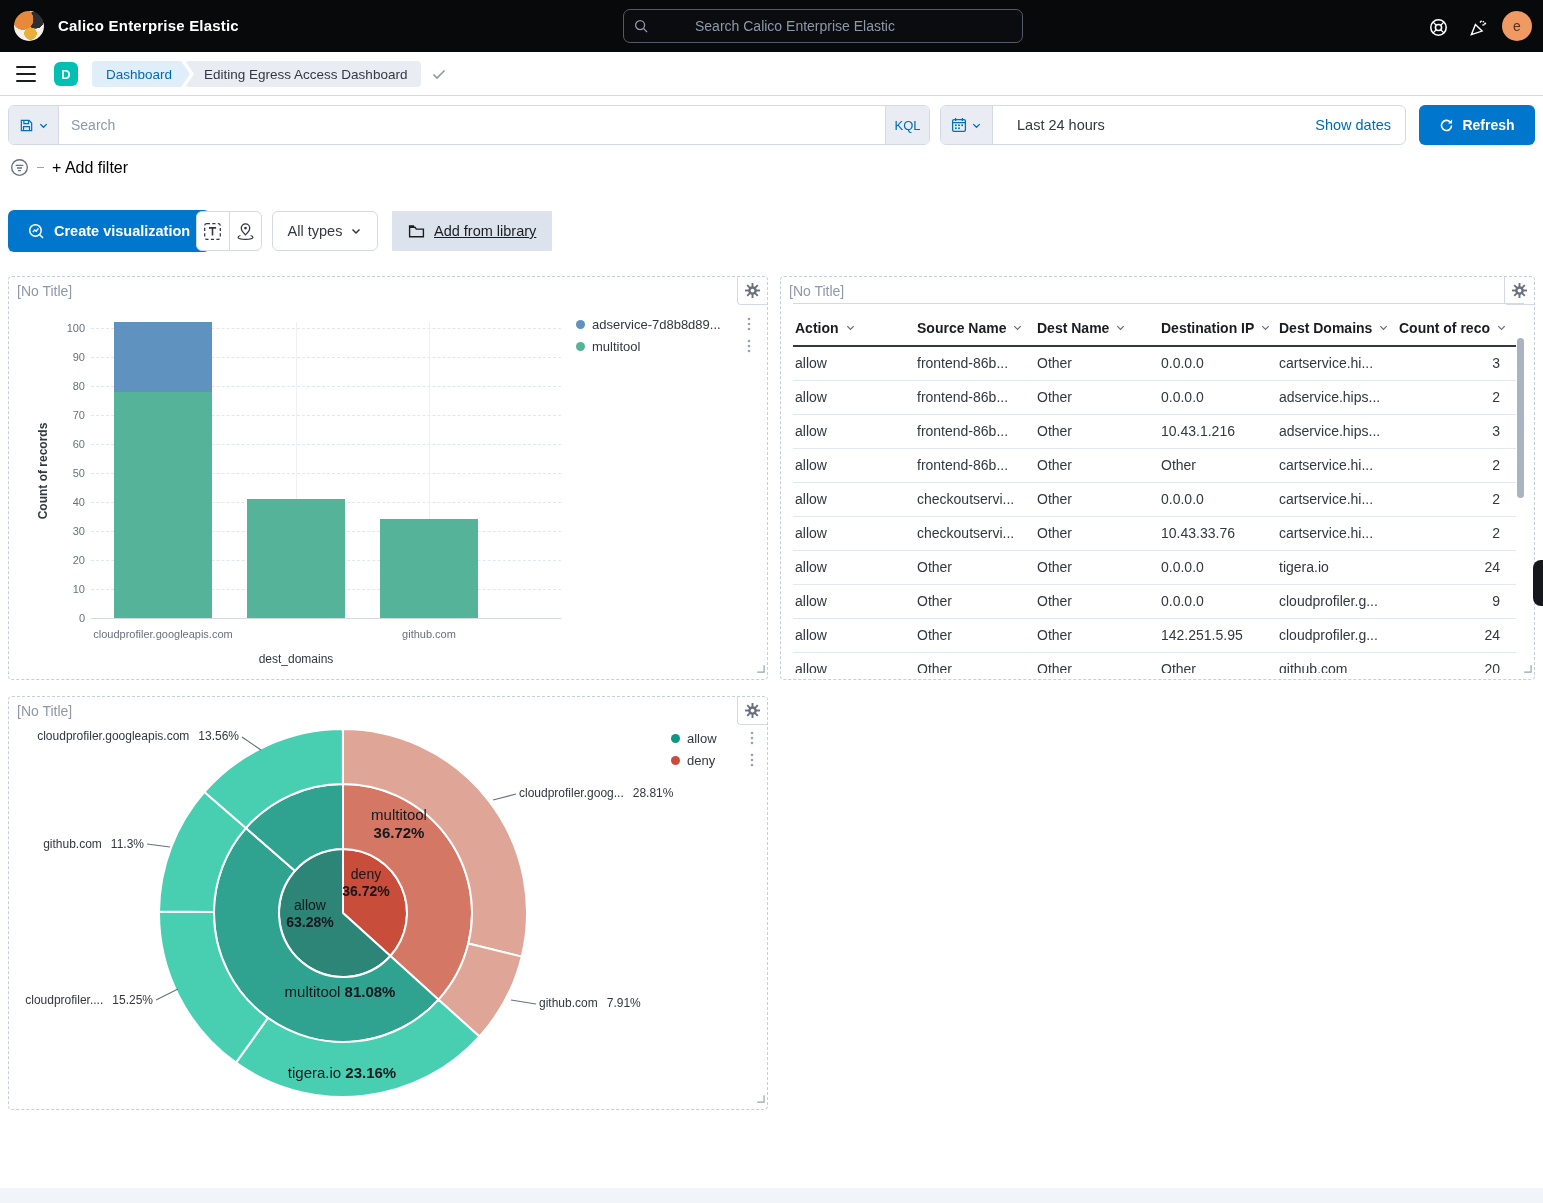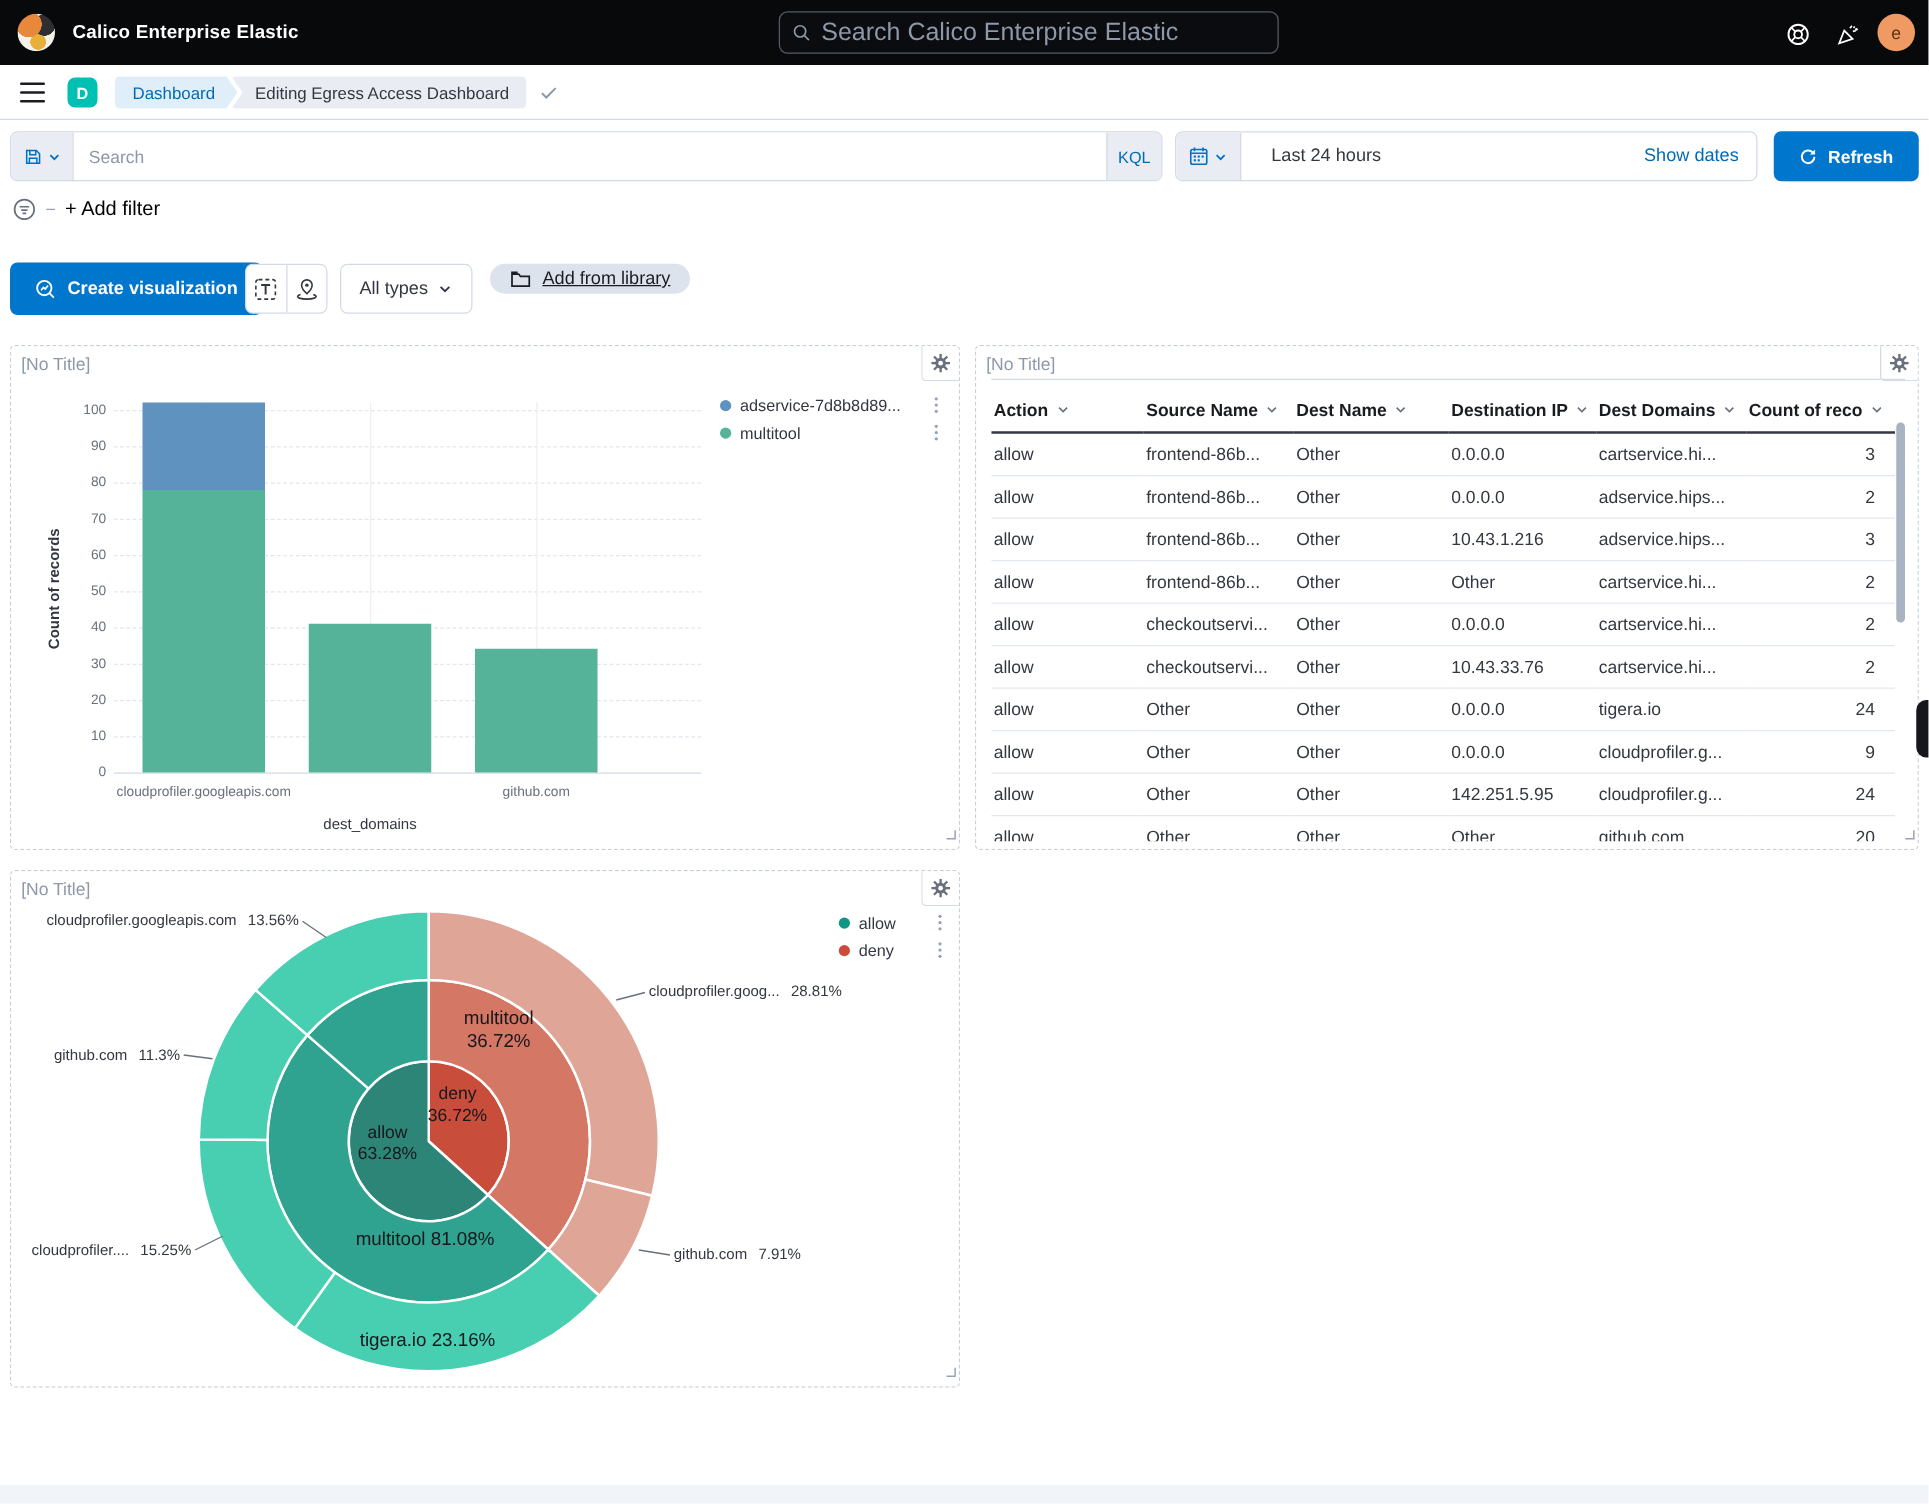--- a/index.html
+++ b/index.html
@@ -8,21 +8,21 @@
   #app { position:relative; width:1543px; height:1203px; background:#fff; overflow:hidden; }
 
   
   .top-header { position:absolute; left:0; top:0; width:1543px; height:52px; background:#08090b; display:flex; align-items:center; }
   .logo { position:absolute; left:14px; top:11px; width:30px; height:30px; border-radius:50%;
     background: radial-gradient(circle at 30% 28%, #e8883a 0 34%, rgba(0,0,0,0) 35%),
                 radial-gradient(circle at 72% 30%, #2f2f33 0 28%, rgba(0,0,0,0) 29%),
                 radial-gradient(circle at 55% 75%, #e8b03a 0 22%, rgba(0,0,0,0) 23%), #f4f1ea; }
   .app-title { position:absolute; left:58px; top:17px; color:#fff; font-size:15px; font-weight:700; letter-spacing:.2px; }
   .global-search { position:absolute; left:623px; top:9px; width:400px; height:34px; background:#0b0c10; border:1px solid #545a66; border-radius:7px; display:flex; align-items:center; padding:0 10px; }
-  .global-search input { flex:1; background:transparent; border:none; outline:none; color:#d3dae6; font-size:20px; font-family:inherit; }
+  .global-search input { flex:1; background:transparent; border:none; outline:none; color:#d3dae6; font-size:14px; font-family:inherit;margin-left:38px; }
   .global-search input::placeholder { color:#8e98a8; }
   .hdr-icon-btn { position:absolute; top:17px; width:20px; height:20px; display:grid; place-items:center; cursor:pointer; }
   .avatar { position:absolute; left:1502px; top:11px; width:30px; height:30px; border-radius:50%; background:#ef9a62; color:#5d3214; font-size:14px; display:grid; place-items:center; }
 
   
   .nav-bar { position:absolute; left:0; top:52px; width:1543px; height:44px; background:#fff; border-bottom:1px solid #d3dae6; }
   .hamburger { position:absolute; left:16px; top:14px; width:20px; height:16px; display:flex; flex-direction:column; justify-content:space-between; cursor:pointer; }
   .hamburger span { display:block; height:2px; background:#1a1c21; border-radius:1px; }
   .app-badge { position:absolute; left:54px; top:10px; width:24px; height:24px; border-radius:6px; background:#00bfb3; color:#fff; font-size:13px; font-weight:700; display:grid; place-items:center; }
   .crumbs { position:absolute; left:92px; top:9px; display:flex; align-items:center; }
@@ -50,21 +50,21 @@
   .filter-dash { width:7px; height:1px; background:#98a2b3; }
   .add-filter { color:#000000; font-size:16px; font-weight:500; cursor:pointer; }
 
   
   .viz-toolbar { position:absolute; left:0; top:210px; height:42px; width:1543px; }
   .create-viz { position:absolute; left:8px; top:0; height:42px; padding:0 20px; background:#0077cc; border:none; border-radius:6px; color:#fff; font-size:14.5px; font-weight:600; font-family:inherit; display:flex; align-items:center; gap:9px; cursor:pointer; }
   .icon-group { position:absolute; left:196px; top:1px; height:40px; width:66px; background:#fff; border:1px solid #d3dae6; border-radius:6px; display:flex; }
   .icon-group .cell { flex:1; display:grid; place-items:center; cursor:pointer; }
   .icon-group .cell + .cell { border-left:1px solid #d3dae6; }
   .all-types { position:absolute; left:272px; top:1px; height:40px; width:106px; background:#fff; border:1px solid #d3dae6; border-radius:6px; display:flex; align-items:center; justify-content:center; gap:8px; font-size:14.5px; color:#343741; cursor:pointer; }
-  .add-library { position:absolute; left:392px; top:1px; height:24px; padding:0 16px; background:#dde3ec; border:none; border-radius:12px; font-size:14.5px; color:#1a1c21; font-weight:500; font-family:inherit; display:flex; align-items:center; gap:9px; cursor:pointer; }
+  .add-library { position:absolute; left:392px; top:1px; height:40px; padding:0 16px; background:#dde3ec; border:none; border-radius:1px; font-size:14.5px; color:#1a1c21; font-weight:500; font-family:inherit; display:flex; align-items:center; gap:9px; cursor:pointer; }
   .add-library span { text-decoration:underline; }
 
   
   .panel { position:absolute; background:#fff; border:1px dashed #c6ceda; border-radius:4px; }
   .panel-title { position:absolute; left:8px; top:6px; font-size:14px; color:#8e98a8; }
   .gear-btn { position:absolute; right:0; top:0; width:30px; height:28px; border-left:1px solid #d3dae6; border-bottom:1px solid #d3dae6; border-radius:0 3px 0 4px; display:grid; place-items:center; cursor:pointer; background:#fff; }
   .resize-handle { position:absolute; right:2px; bottom:2px; cursor:nwse-resize; }
 
   #panel-bar   { left:8px;   top:276px; width:760px; height:404px; }
   #panel-table { left:780px; top:276px; width:755px; height:404px; }
@@ -92,21 +92,21 @@
   table.lens-table { border-collapse:collapse; table-layout:fixed; width:723px; margin-top:6px; }
   .lens-table th { font-size:14px; font-weight:700; color:#1a1c21; text-align:left; height:36px; border-bottom:2px solid #343741; padding:0 4px 0 2px; cursor:pointer; white-space:nowrap; overflow:hidden; }
   .lens-table th .th-inner { display:flex; align-items:center; gap:6px; }
   .lens-table td { font-size:14px; color:#343741; height:34px; border-bottom:1px solid #e3e8f0; padding:0 4px 0 2px; white-space:nowrap; overflow:hidden; }
   .lens-table td.num { text-align:right; padding-right:16px; }
   .tbl-scrollbar { position:absolute; right:0; top:34px; width:7px; height:160px; background:#a9b3c1; border-radius:4px; cursor:grab; }
 
   
   .sun-svg { position:absolute; left:0; top:0; }
   .sb-label { position:absolute; transform:translate(-50%,-50%); text-align:center; color:#16181d; line-height:1.18; white-space:nowrap; }
-  .sb-label b { font-weight:400; }
+  .sb-label b { font-weight:700; }
   .sb-callout { position:absolute; white-space:nowrap; font-size:12px; color:#343741; transform:translateY(-50%); }
   .sb-callout.anchor-right { transform:translate(-100%,-50%); }
   .sb-callout .val { margin-left:9px; }
   #panel-sun .chart-legend { left:662px; top:30px; width:86px; }
 
   .footer-strip { position:absolute; left:0; top:1188px; width:1543px; height:15px; background:#f1f4f9; }
   .flyout-tab { position:absolute; left:1533px; top:560px; width:10px; height:46px; background:#16171c; border-radius:8px 0 0 8px; cursor:pointer; }
 </style>
 </head>
 <body>

